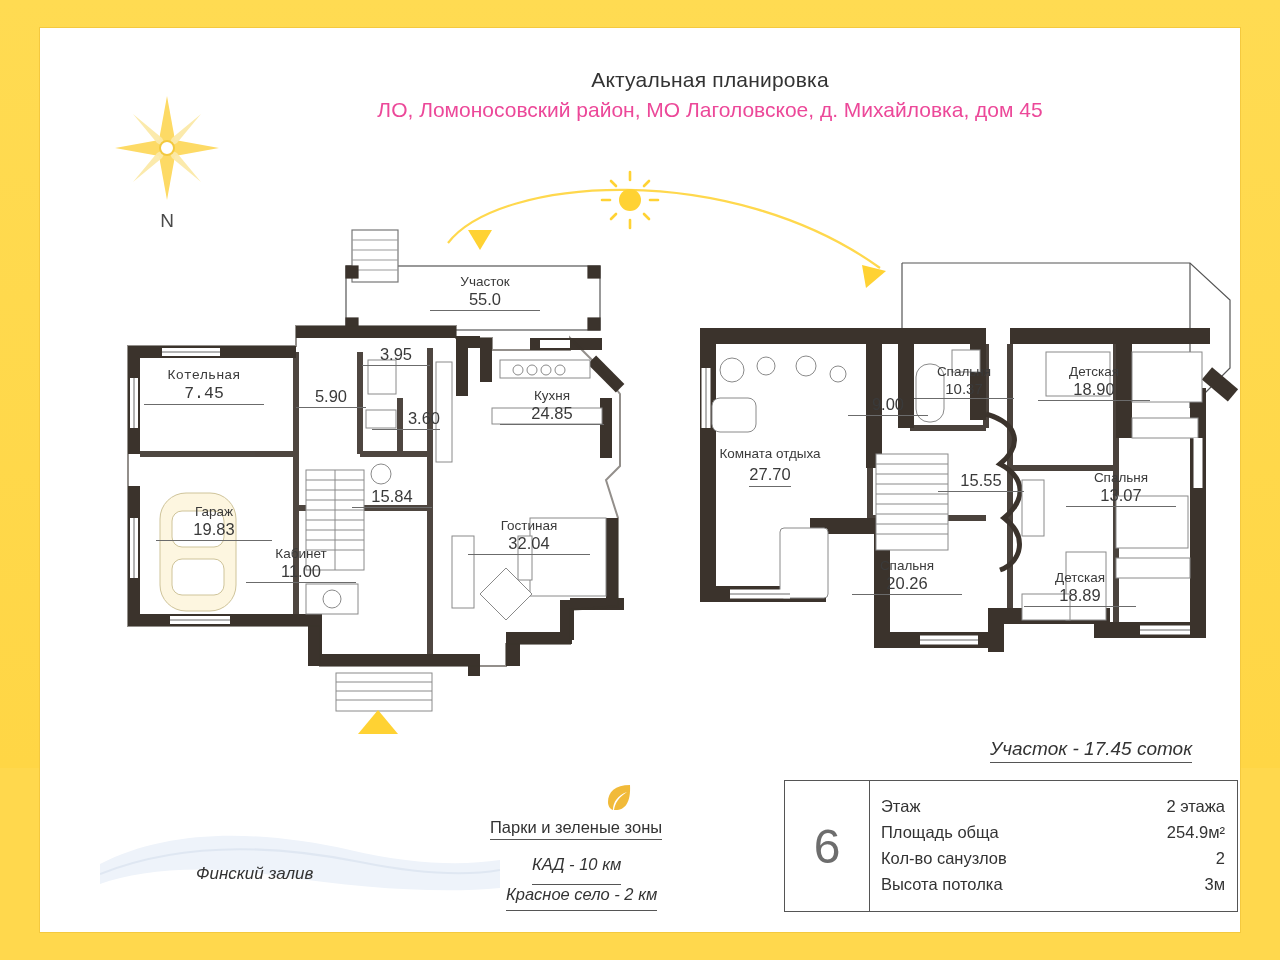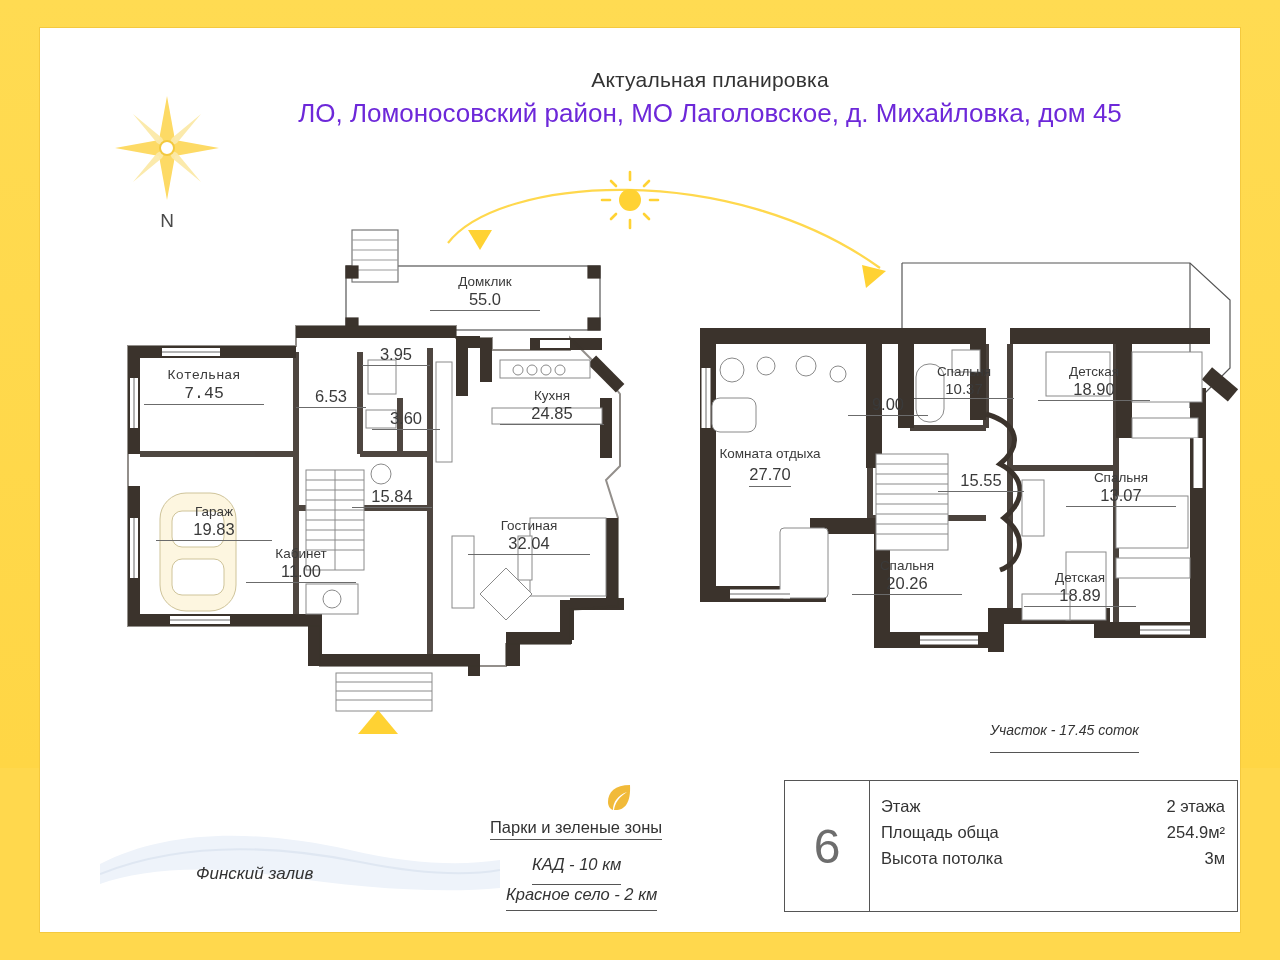--- a/index.html
+++ b/index.html
@@ -16,21 +16,21 @@
   .inner{
     position:absolute;left:40px;top:28px;width:1200px;height:904px;
     background:#ffffff;
     box-shadow:0 0 0 1px #f4c93f;
   }
   
   .title-block{
     position:absolute;left:170px;top:40px;width:1000px;text-align:center;
   }
   .title-1{font-size:21px;color:#333;letter-spacing:.2px;}
-  .title-2{font-size:26px;color:#6d28d9;margin-top:6px;}
+  .title-2{font-size:21px;color:#ec4899;margin-top:6px;}
 
   
   .compass{position:absolute;left:72px;top:60px;width:110px;height:160px;}
   .compass .letter{
     position:absolute;left:0;top:122px;width:110px;text-align:center;
     font-size:19px;color:#4a4a4a;
   }
   
   .sunarc{position:absolute;left:390px;top:140px;width:480px;height:135px;}
 
@@ -43,22 +43,22 @@
   .room-label .nm{font-size:13.5px;display:block;white-space:nowrap;}
   .room-label .ar{
     font-size:16.5px;display:block;border-bottom:1.4px solid #6b6b6b;
     padding-bottom:1px;margin:1px auto 0;white-space:nowrap;
   }
   .room-label.small .ar{font-size:15px;}
   .room-label.only .ar{font-size:16.5px;}
 
   
   .plot-line{
-    position:absolute;left:950px;top:694px;font-size:14px;color:#333;
-    font-style:italic;border-bottom:1.6px solid #555;padding-bottom:14px;
+    position:absolute;left:950px;top:710px;font-size:19px;color:#333;
+    font-style:italic;border-bottom:1.6px solid #555;padding-bottom:2px;
     white-space:nowrap;
   }
   .spec{
     position:absolute;left:744px;top:752px;width:452px;height:130px;
     border:1.6px solid #555;
   }
   .spec .num{
     position:absolute;left:0;top:0;width:84px;height:100%;
     display:flex;align-items:center;justify-content:center;
     font-size:48px;color:#6d6d6d;border-right:1.6px solid #555;
@@ -259,34 +259,34 @@
 
       <polygon points="272,585 272,585 272,585" fill="none"></polygon>
     </svg>
 
     
     <div class="room-label" style="left:44px;top:150px;width:120px;font-family:Liberation Mono, monospace;">
       <span class="nm">Котельная</span>
       <span class="ar">7.45</span>
     </div>
     <div class="room-label only" style="left:196px;top:168px;width:70px;">
-      <span class="ar">6.53</span>
+      <span class="ar">5.90</span>
     </div>
     <div class="room-label only" style="left:262px;top:126px;width:68px;">
       <span class="ar">3.95</span>
     </div>
-    <div class="room-label only" style="left:272px;top:190px;width:68px;">
+    <div class="room-label only" style="left:272px;top:190px;width:68px;text-align:right;">
       <span class="ar">3.60</span>
     </div>
     <div class="room-label" style="left:400px;top:170px;width:104px;">
       <span class="nm">Кухня</span>
       <span class="ar">24.85</span>
     </div>
     <div class="room-label" style="left:330px;top:56px;width:110px;">
-      <span class="nm">Домклик</span>
+      <span class="nm">Участок</span>
       <span class="ar">55.0</span>
     </div>
     <div class="room-label" style="left:56px;top:270px;width:116px;margin-top:16px;">
       <span class="nm">Гараж</span>
       <span class="ar">19.83</span>
     </div>
     <div class="room-label only" style="left:252px;top:268px;width:80px;">
       <span class="ar">15.84</span>
     </div>
     <div class="room-label" style="left:146px;top:328px;width:110px;">
@@ -442,20 +442,24 @@
       <tbody>
             <tr>
         <td>Этаж</td>
         <td class="v">2 этажа</td>
       </tr>
       <tr>
         <td>Площадь обща</td>
         <td class="v">254.9м²</td>
       </tr>
       <tr>
+        <td>Кол-во санузлов</td>
+        <td class="v">2</td>
+      </tr>
+      <tr>
         <td>Высота потолка</td>
         <td class="v">3м</td>
       </tr>
     </tbody>
         </table>
   </div>
 
   <div class="leaf">
     <svg width="34" height="34" viewBox="0 0 34 34">
       <path d="M28,5 C13,5 6,12 6,22 C6,26 8,29 11,30 C11,22 16,15 25,12 C17,17 13,23 12,30 C22,31 29,24 28,5 Z" fill="#f0b323" opacity="0.9"></path>

